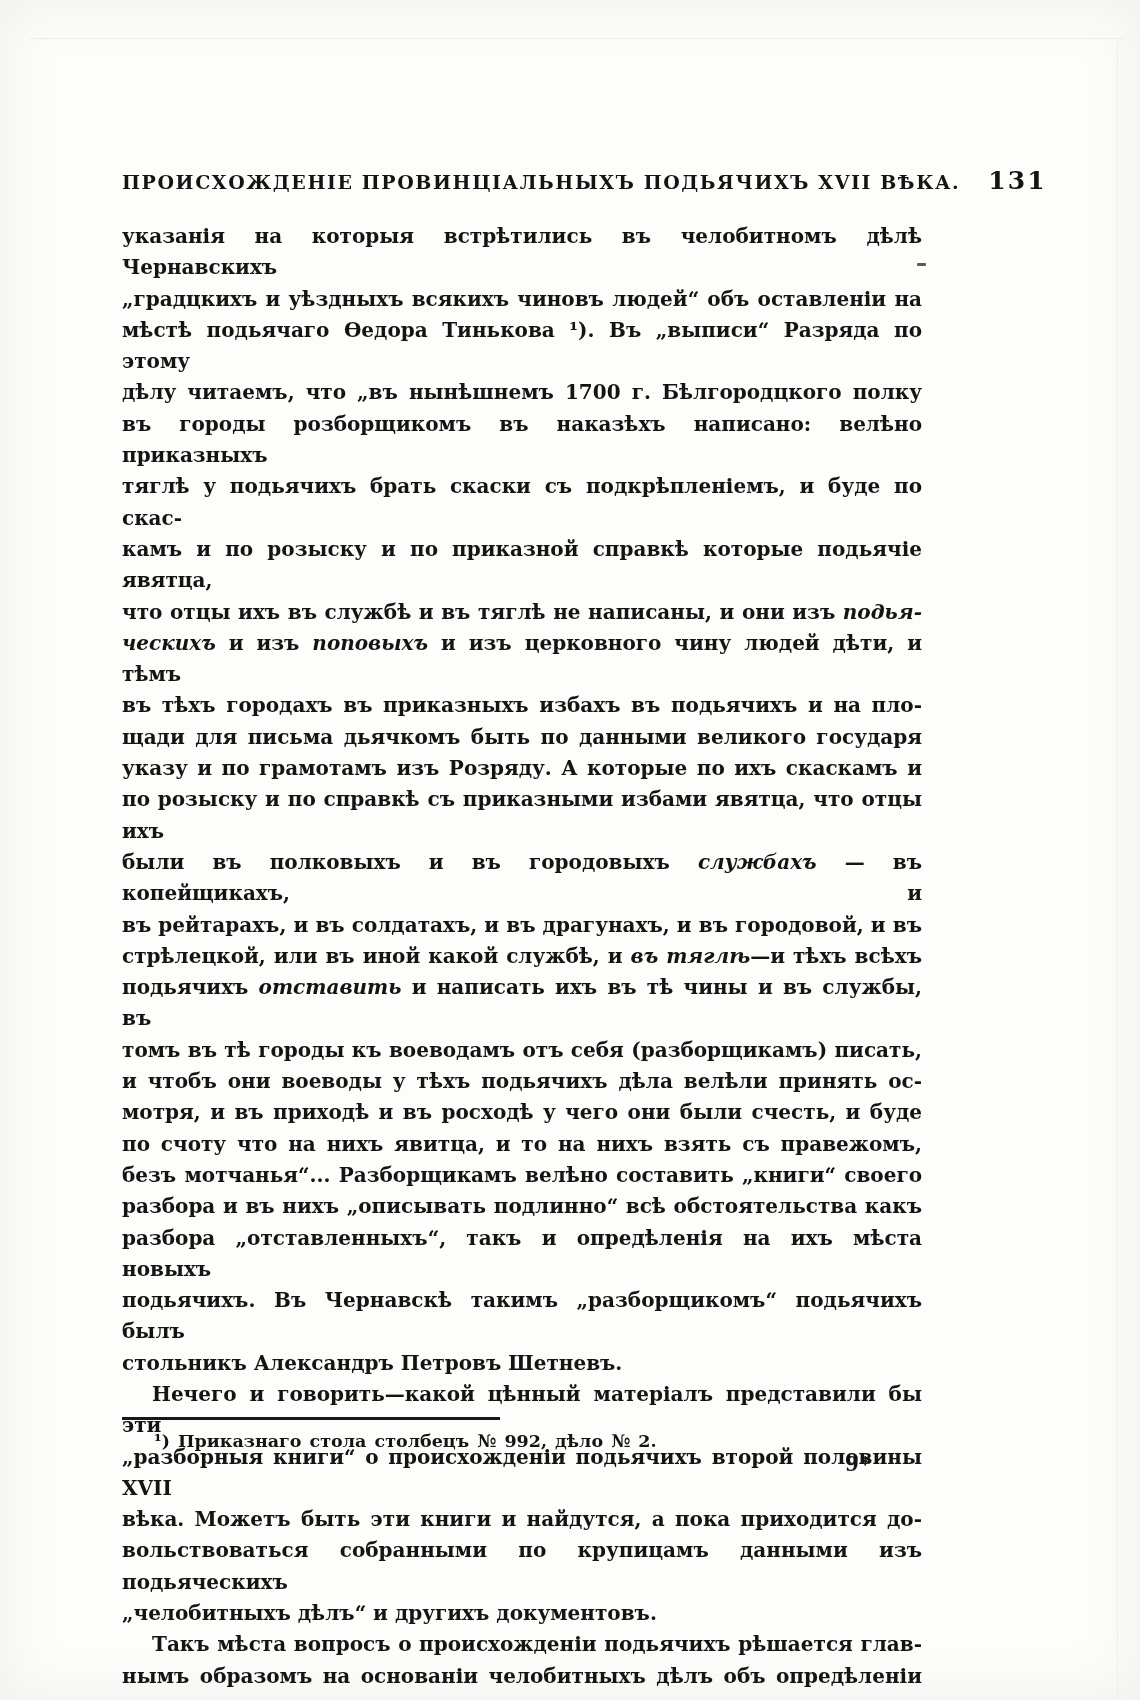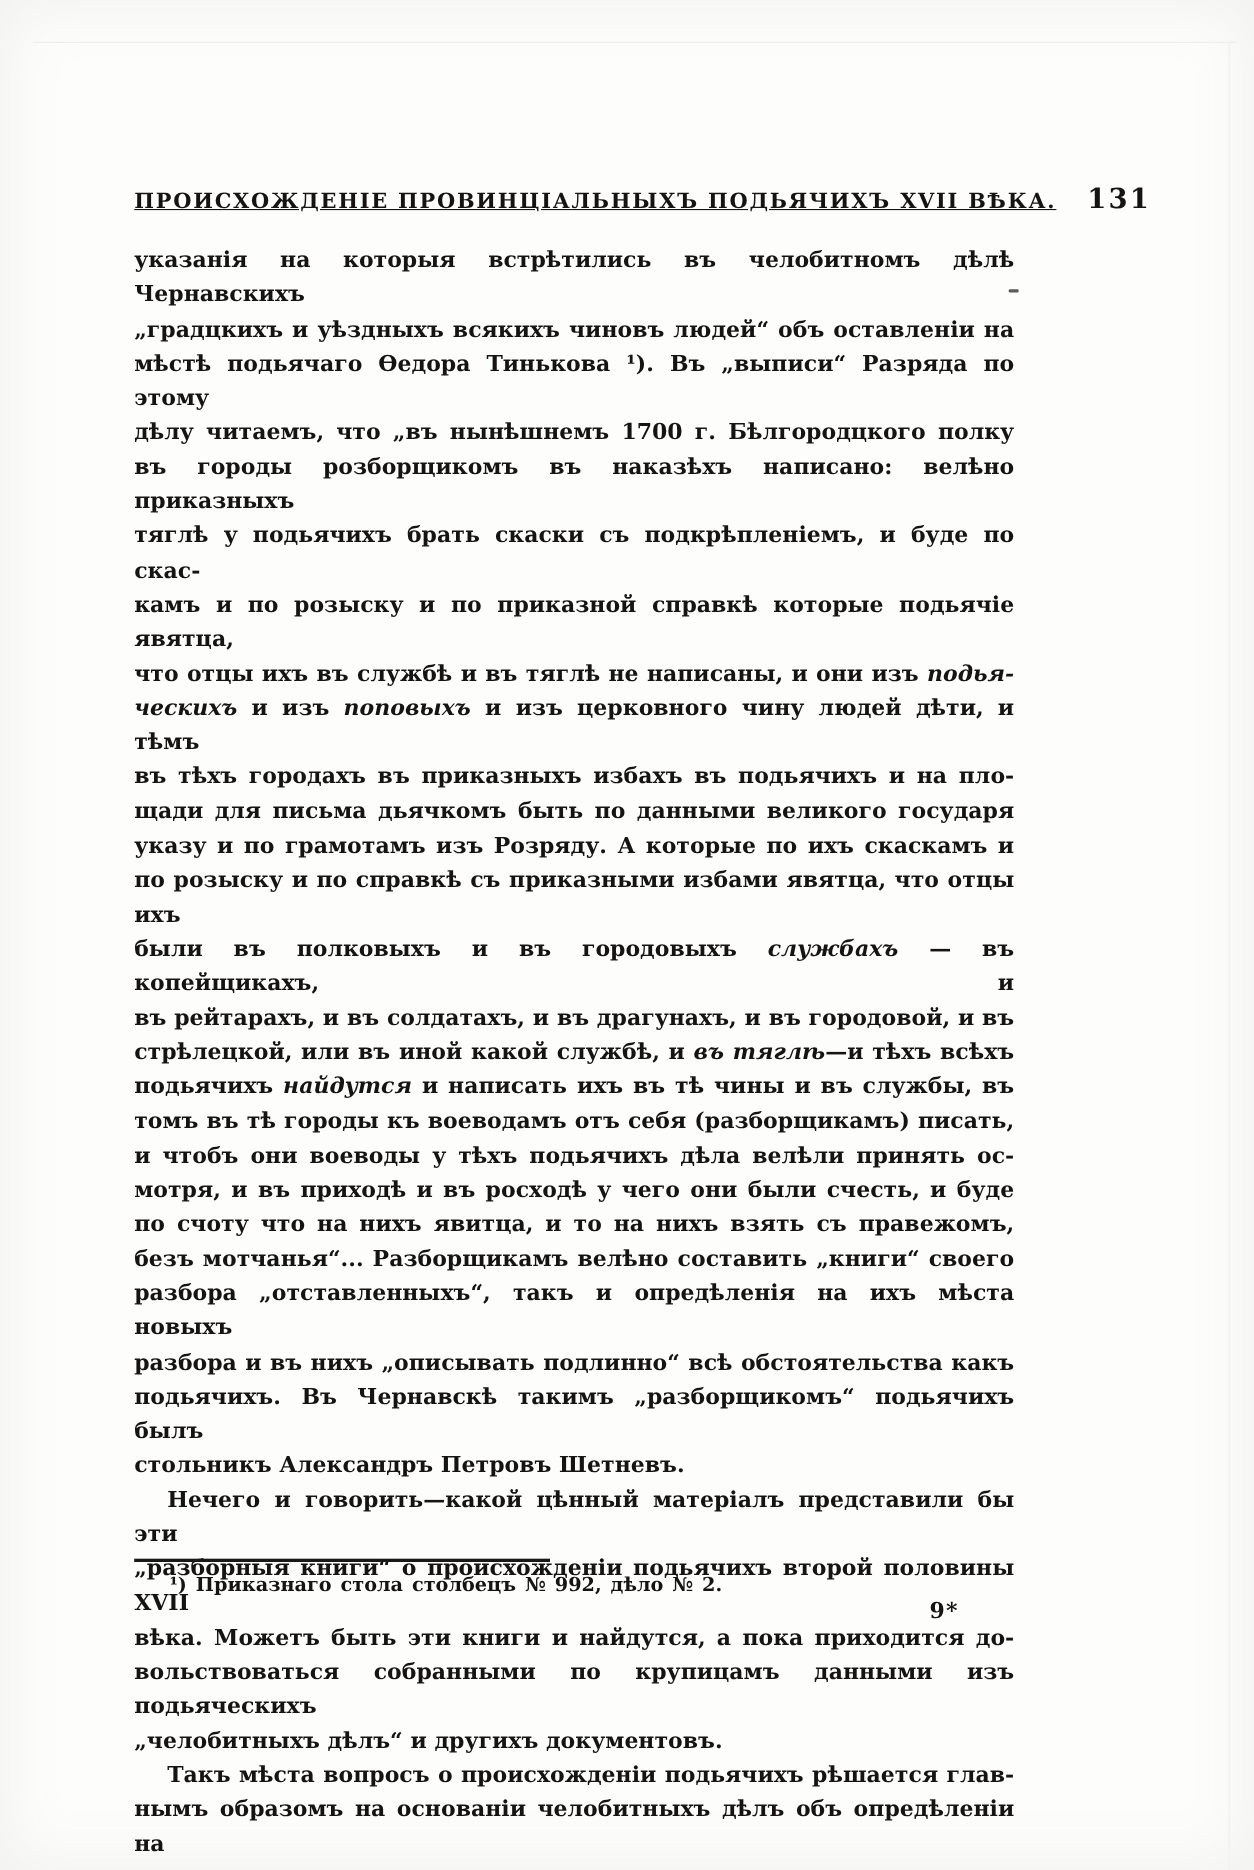--- a/index.html
+++ b/index.html
@@ -21,21 +21,20 @@
     position: absolute;
     left: 122px; top: 166px; width: 800px;
     display: flex; align-items: baseline;
   }
   .running-title {
     flex: 1;
     font-size: 19px;
     font-weight: bold;
     letter-spacing: 1.6px;
     white-space: nowrap;
-    text-decoration: underline;
   }
   .page-number {
     margin-left: 28px;
     font-size: 25px;
     font-weight: bold;
     letter-spacing: 2px;
   }
 
   .body-text {
     position: absolute;
@@ -103,28 +102,28 @@
       <div class="line"><span>камъ и по розыску и по приказной справкѣ которые подьячіе явятца,</span></div>
       <div class="line"><span>что отцы ихъ въ службѣ и въ тяглѣ не написаны, и они изъ </span><span class="it">подья-</span></div>
       <div class="line"><span class="it">ческихъ</span><span> и изъ </span><span class="it">поповыхъ</span><span> и изъ церковного чину людей дѣти, и тѣмъ</span></div>
       <div class="line"><span>въ тѣхъ городахъ въ приказныхъ избахъ въ подьячихъ и на пло-</span></div>
       <div class="line"><span>щади для письма дьячкомъ быть по данными великого государя</span></div>
       <div class="line"><span>указу и по грамотамъ изъ Розряду. А которые по ихъ скаскамъ и</span></div>
       <div class="line"><span>по розыску и по справкѣ съ приказными избами явятца, что отцы ихъ</span></div>
       <div class="line"><span>были въ полковыхъ и въ городовыхъ </span><span class="it">службахъ</span><span> — въ копейщикахъ, и</span></div>
       <div class="line"><span>въ рейтарахъ, и въ солдатахъ, и въ драгунахъ, и въ городовой, и въ</span></div>
       <div class="line"><span>стрѣлецкой, или въ иной какой службѣ, и </span><span class="it">въ тяглѣ</span><span>—и тѣхъ всѣхъ</span></div>
-      <div class="line"><span>подьячихъ </span><span class="it">найдутся</span><span> и написать ихъ въ тѣ чины и въ службы, въ</span></div>
+      <div class="line"><span>подьячихъ </span><span class="it">отставить</span><span> и написать ихъ въ тѣ чины и въ службы, въ</span></div>
       <div class="line"><span>томъ въ тѣ городы къ воеводамъ отъ себя (разборщикамъ) писать,</span></div>
       <div class="line"><span>и чтобъ они воеводы у тѣхъ подьячихъ дѣла велѣли принять ос-</span></div>
       <div class="line"><span>мотря, и въ приходѣ и въ росходѣ у чего они были счесть, и буде</span></div>
       <div class="line"><span>по счоту что на нихъ явитца, и то на нихъ взять съ правежомъ,</span></div>
       <div class="line"><span>безъ мотчанья“... Разборщикамъ велѣно составить „книги“ своего</span></div>
+      <div class="line"><span>разбора и въ нихъ „описывать подлинно“ всѣ обстоятельства какъ</span></div>
       <div class="line"><span>разбора „отставленныхъ“, такъ и опредѣленія на ихъ мѣста новыхъ</span></div>
-      <div class="line"><span>разбора и въ нихъ „описывать подлинно“ всѣ обстоятельства какъ</span></div>
       <div class="line"><span>подьячихъ. Въ Чернавскѣ такимъ „разборщикомъ“ подьячихъ былъ</span></div>
       <div class="line last"><span>стольникъ Александръ Петровъ Шетневъ.</span></div>
       <div class="line indent"><span>Нечего и говорить—какой цѣнный матеріалъ представили бы эти</span></div>
       <div class="line"><span>„разборныя книги“ о происхожденіи подьячихъ второй половины XVII</span></div>
       <div class="line"><span>вѣка. Можетъ быть эти книги и найдутся, а пока приходится до-</span></div>
       <div class="line"><span>вольствоваться собранными по крупицамъ данными изъ подьяческихъ</span></div>
       <div class="line last"><span>„челобитныхъ дѣлъ“ и другихъ документовъ.</span></div>
       <div class="line indent"><span>Такъ мѣста вопросъ о происхожденіи подьячихъ рѣшается глав-</span></div>
       <div class="line"><span>нымъ образомъ на основаніи челобитныхъ дѣлъ объ опредѣленіи на</span></div>
     </div>

